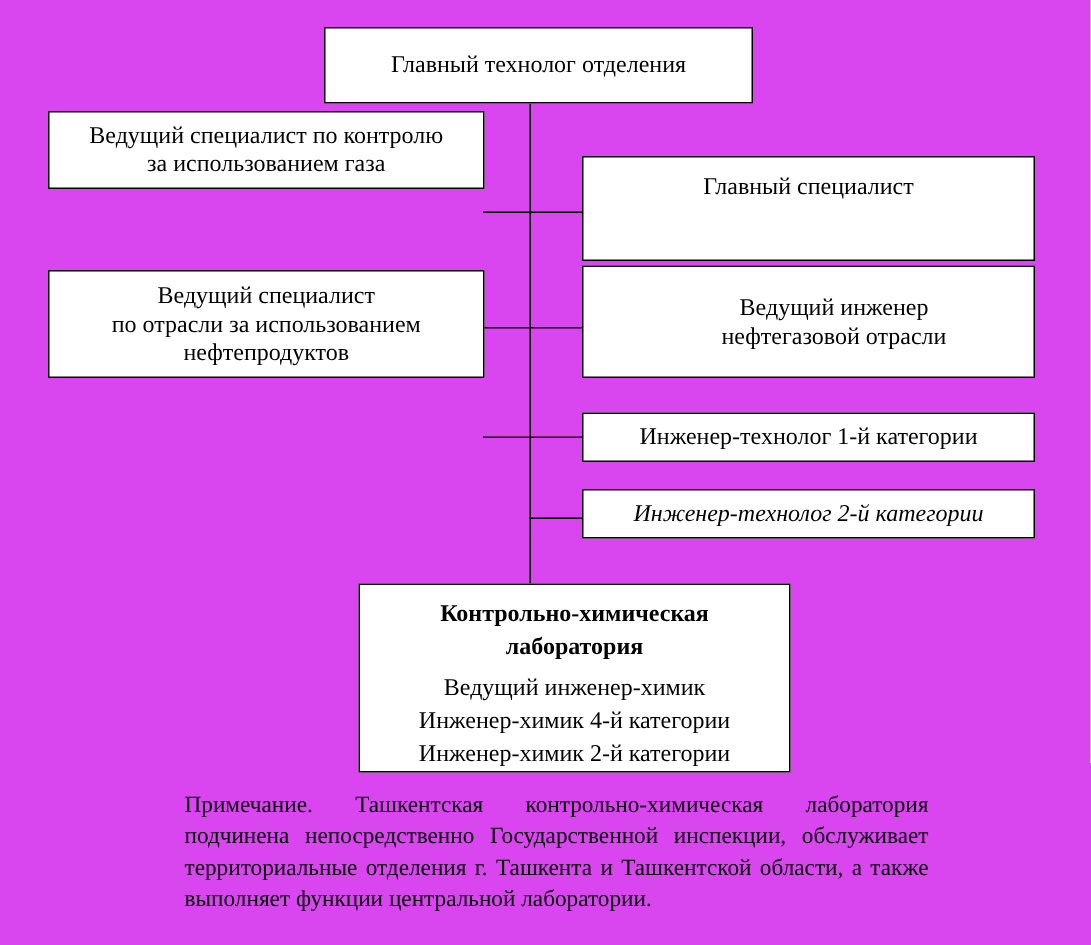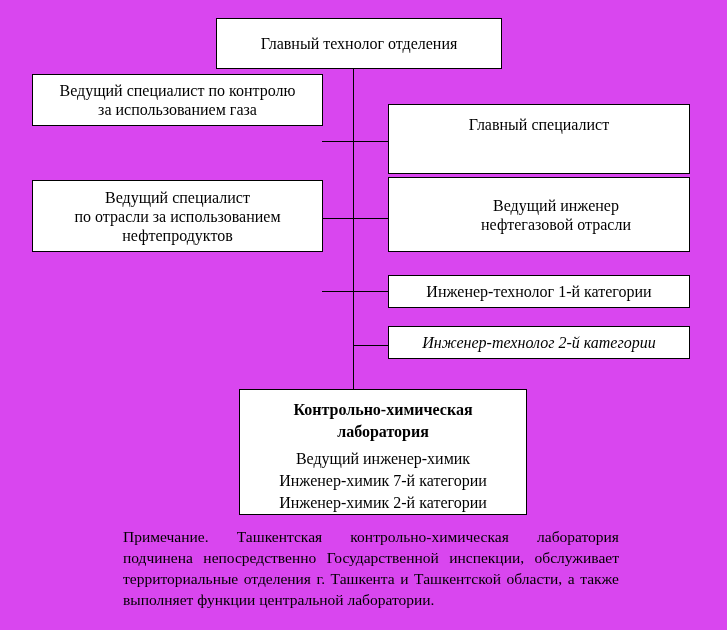--- a/index.html
+++ b/index.html
@@ -104,19 +104,19 @@
 
   <div class="box" style="left:388px; top:326px; width:302px; height:33px;font-style:italic;">
     <span class="bl">Инженер-технолог 2-й категории</span>
   </div>
 
   <div class="box lab" style="left:209px; top:389px; width:288px; height:126px;margin-left:30px;">
     <span class="bl title">Контрольно-химическая</span>
     <span class="bl title">лаборатория</span>
     <span class="bl gap"></span>
     <span class="bl">Ведущий инженер-химик</span>
-    <span class="bl">Инженер-химик 7-й категории</span>
+    <span class="bl">Инженер-химик 4-й категории</span>
     <span class="bl">Инженер-химик 2-й категории</span>
   </div>
 
   <div class="note">Примечание. Ташкентская контрольно-химическая лаборатория подчинена непосредственно Государственной инспекции, обслуживает территориальные отделения г. Ташкента и Ташкентской области, а также выполняет функции центральной лаборатории.</div>
 
 </div>
 
 </body></html>

